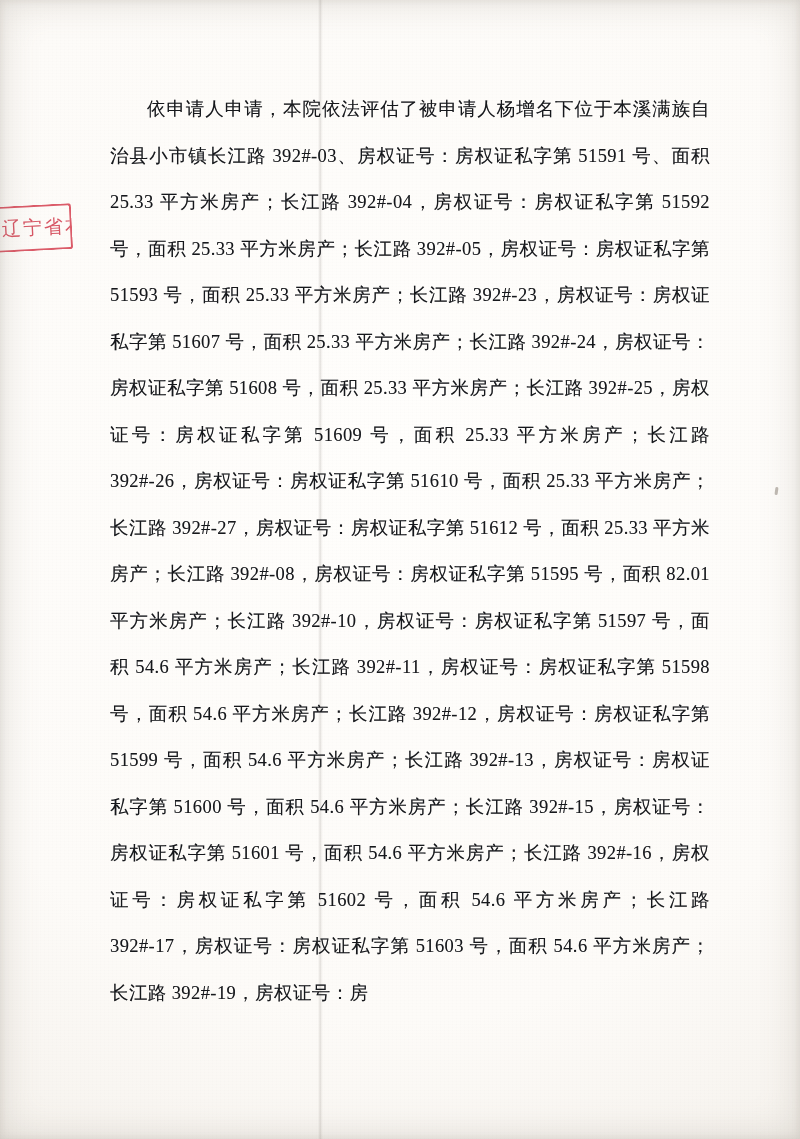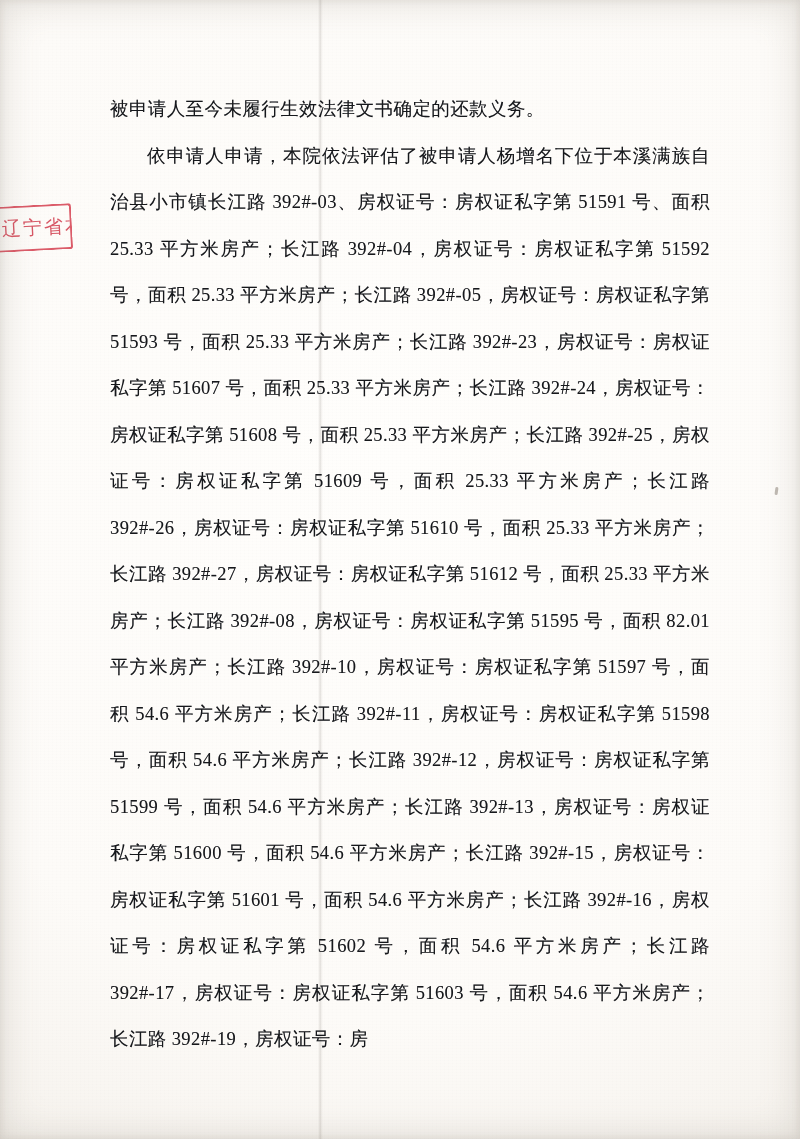--- a/index.html
+++ b/index.html
@@ -121,18 +121,17 @@
 <div id="page">
   <div id="paper"></div>
   <div id="grain"></div>
   <div id="fold"></div>
 
   <div id="seal">辽宁省本</div>
 
   <div class="speck" id="speck-right"></div>
 
   <div id="body-text">
-    <p>被申请人至今未履行生效法律文书确定的还款义务。</p>
     <p class="para-indent">依申请人申请，本院依法评估了被申请人杨增名下位于本溪满族自治县小市镇长江路 392#-03、房权证号：房权证私字第 51591 号、面积 25.33 平方米房产；长江路 392#-04，房权证号：房权证私字第 51592 号，面积 25.33 平方米房产；长江路 392#-05，房权证号：房权证私字第 51593 号，面积 25.33 平方米房产；长江路 392#-23，房权证号：房权证私字第 51607 号，面积 25.33 平方米房产；长江路 392#-24，房权证号：房权证私字第 51608 号，面积 25.33 平方米房产；长江路 392#-25，房权证号：房权证私字第 51609 号，面积 25.33 平方米房产；长江路 392#-26，房权证号：房权证私字第 51610 号，面积 25.33 平方米房产；长江路 392#-27，房权证号：房权证私字第 51612 号，面积 25.33 平方米房产；长江路 392#-08，房权证号：房权证私字第 51595 号，面积 82.01 平方米房产；长江路 392#-10，房权证号：房权证私字第 51597 号，面积 54.6 平方米房产；长江路 392#-11，房权证号：房权证私字第 51598 号，面积 54.6 平方米房产；长江路 392#-12，房权证号：房权证私字第 51599 号，面积 54.6 平方米房产；长江路 392#-13，房权证号：房权证私字第 51600 号，面积 54.6 平方米房产；长江路 392#-15，房权证号：房权证私字第 51601 号，面积 54.6 平方米房产；长江路 392#-16，房权证号：房权证私字第 51602 号，面积 54.6 平方米房产；长江路 392#-17，房权证号：房权证私字第 51603 号，面积 54.6 平方米房产；长江路 392#-19，房权证号：房</p>
   </div>
 
   <div id="edge-shadow"></div>
 </div>
 
 </body></html>

